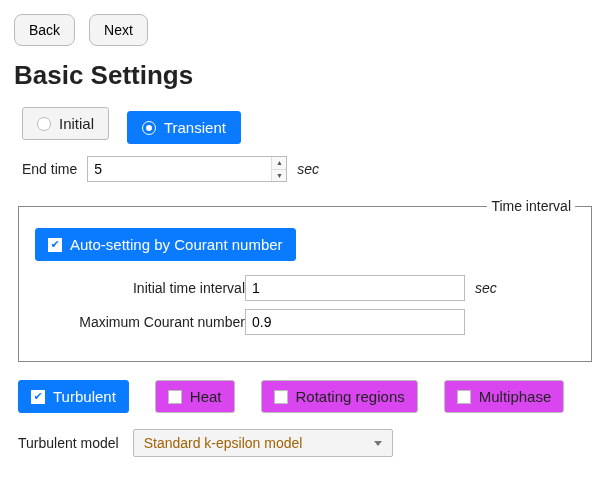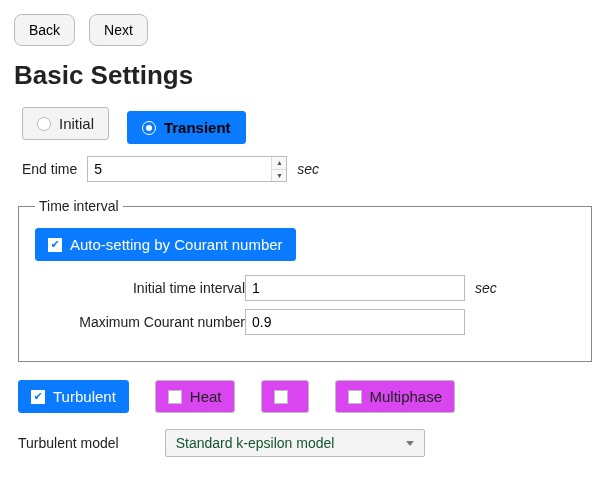--- a/index.html
+++ b/index.html
@@ -47,22 +47,22 @@
     border-radius: 50%;
     background: #fff;
     margin-right: 8px;
     display: inline-flex;
     align-items: center;
     justify-content: center;
   }
   .radio-btn.selected {
     background: #0a7bff;
     border-color: #0a7bff;
-    color: #000000;
-    font-weight: bold;
+    color: #ffffff;
+    font-weight: normal;
   }
   .radio-btn.selected .radio-circle {
     border-color: #fff;
     background: #0a7bff;
   }
   .radio-btn.selected .radio-circle::after {
     content: "";
     width: 6px;
     height: 6px;
     background: #fff;
@@ -105,21 +105,21 @@
     cursor: pointer;
     background: #f8f8f8;
   }
   .spinner-btns .sp + .sp { border-top: 1px solid #ddd; }
   .unit { margin-left: 10px; font-style: italic; }
   fieldset {
     border: 1px solid #888;
     padding: 14px 16px 18px 16px;
     margin: 0 4px 18px 4px;
   }
-  fieldset legend { font-size: 14px; padding: 0 4px; }
+  fieldset legend { font-size: 14px; padding: 0 4px; text-align: right; }
   .check-btn {
     display: inline-flex;
     align-items: center;
     padding: 7px 12px;
     border: 1px solid #bbb;
     background: #d946ef;
     border-radius: 3px;
     font-size: 15px;
     cursor: pointer;
     margin-right: 10px;
@@ -172,24 +172,23 @@
   }
   .select-label { margin-right: 14px; }
   .select-box {
     display: flex;
     align-items: center;
     justify-content: space-between;
     border: 1px solid #bbb;
     background: #f4f4f4;
     padding: 5px 10px;
     width: 260px;
-    color: #14532d;
+    color: #a16207;
     cursor: pointer;
     border-radius: 2px;
-    margin-left: 32px;
   }
   .caret-down {
     width: 0; height: 0;
     border-left: 4px solid transparent;
     border-right: 4px solid transparent;
     border-top: 5px solid #777;
     margin-left: 8px;
   }
 </style>
 </head>
@@ -251,20 +250,21 @@
   <span class="check-btn checked">
     <span class="check-box">✔</span>
     <span>Turbulent</span>
   </span>
   <span class="check-btn">
     <span class="check-box"></span>
     <span>Heat</span>
   </span>
   <span class="check-btn">
     <span class="check-box"></span>
+    <span>Rotating regions</span>
   </span>
   <span class="check-btn">
     <span class="check-box"></span>
     <span>Multiphase</span>
   </span>
 </div>
 
 <div class="select-row">
   <span class="select-label">Turbulent model</span>
   <span class="select-box">

